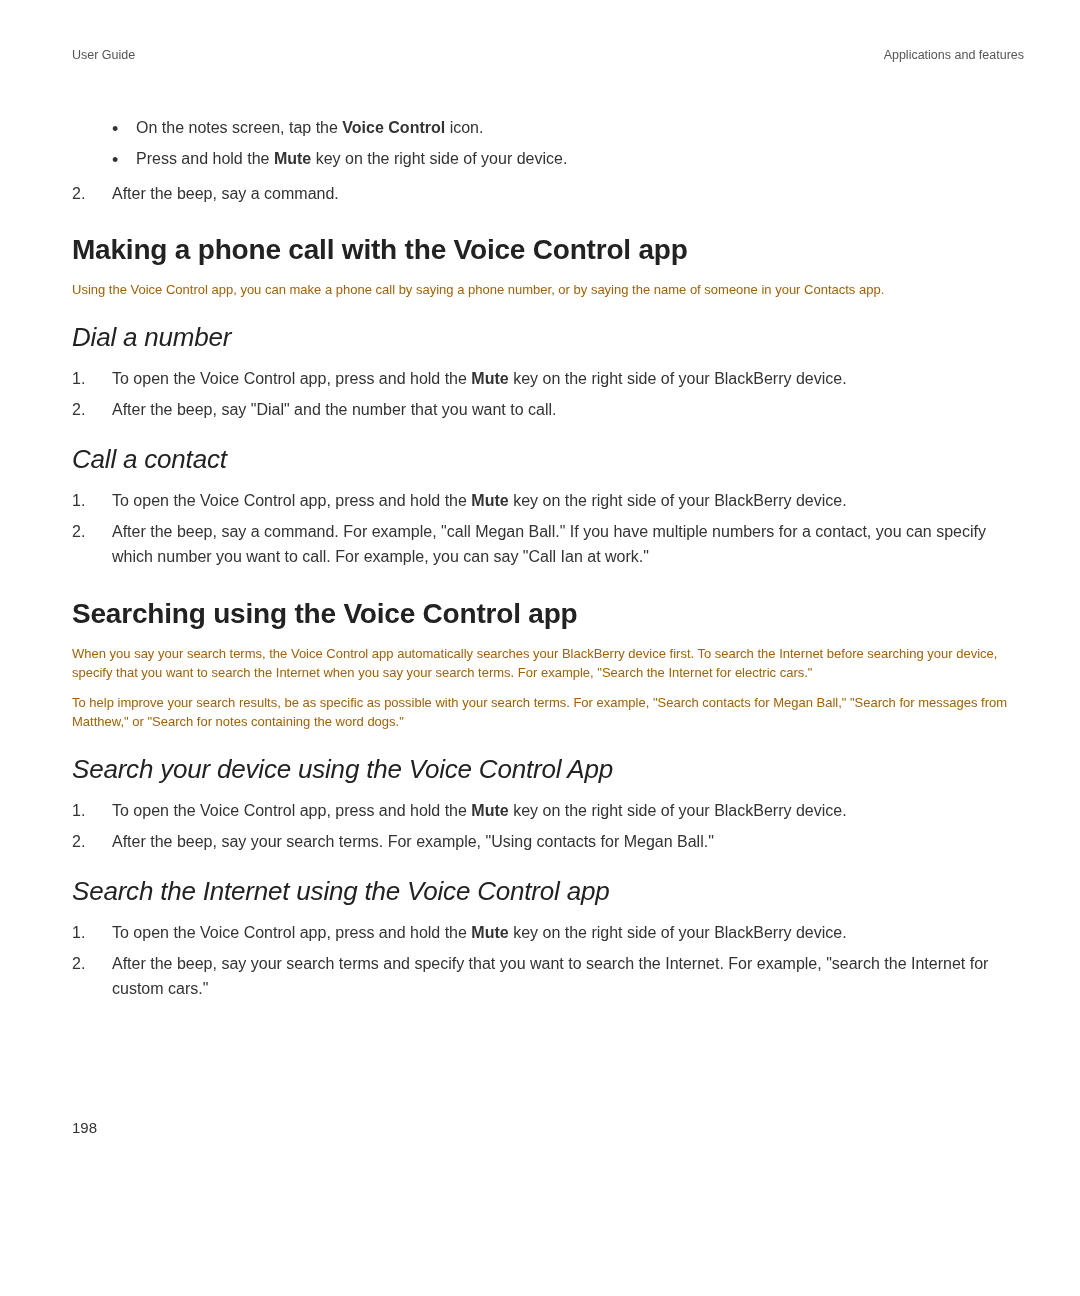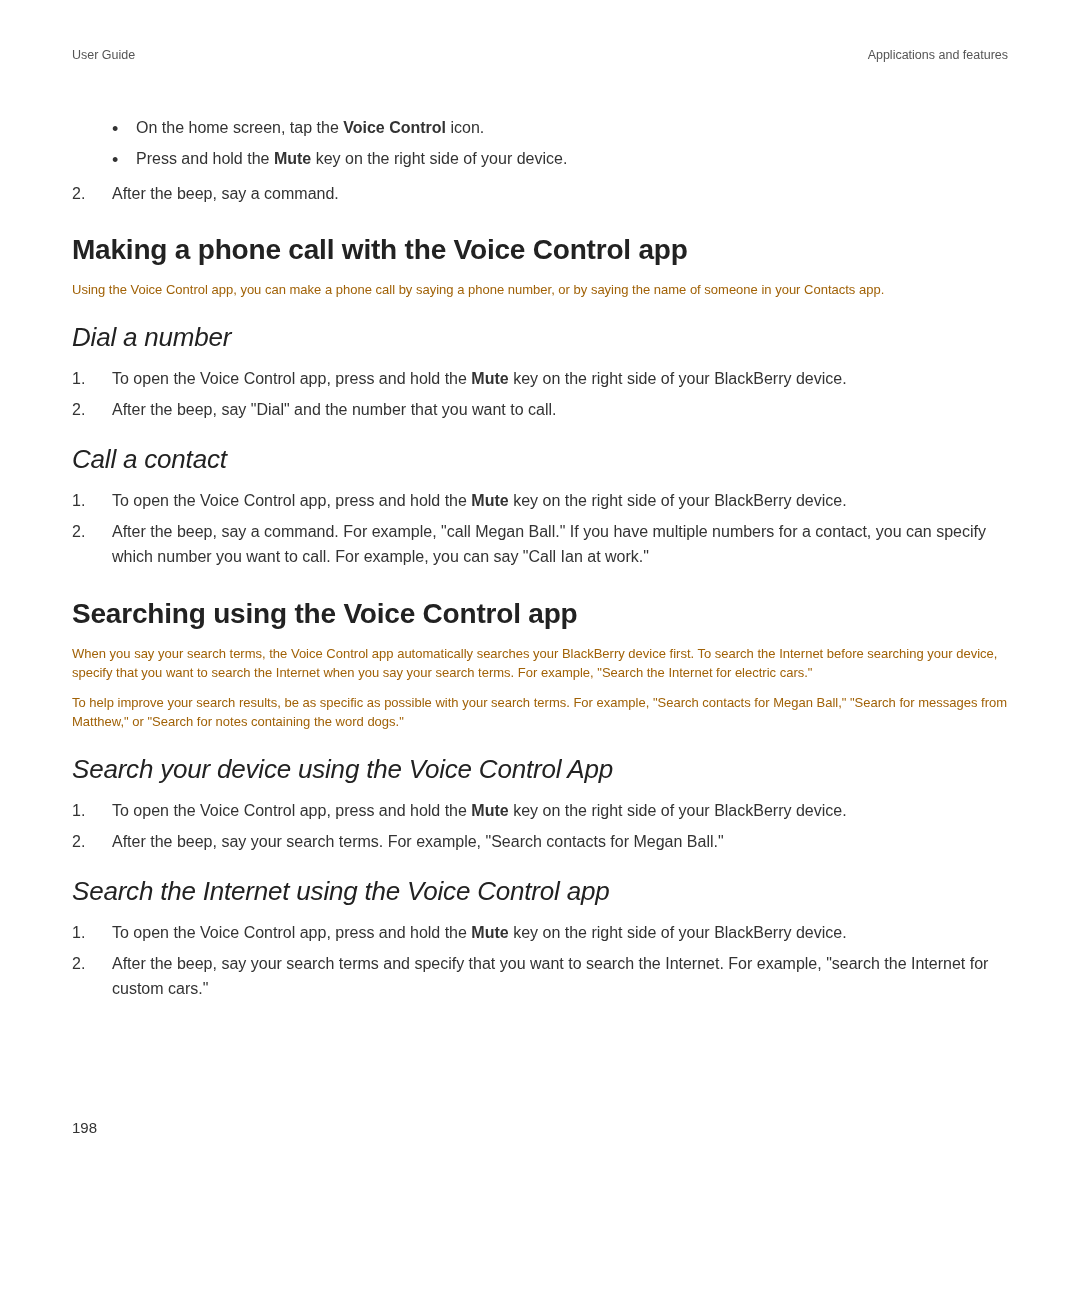--- a/index.html
+++ b/index.html
@@ -5,21 +5,21 @@
     * { margin: 0; padding: 0; box-sizing: border-box; }
     body {
       width: 1080px;
       height: 1296px;
       background: #ffffff;
       font-family: Arial, Helvetica, sans-serif;
       color: #333;
       position: relative;
     }
     .page {
-      padding: 48px 72px 0 72px;
+      padding: 48px 56px 0 72px;
     }
     .header-row {
       display: flex;
       justify-content: space-between;
       font-size: 12.5px;
       color: #555;
       margin-bottom: 54px;
     }
     .content { padding-left: 0; }
     .bullet-list {
@@ -96,21 +96,21 @@
 <div class="page">
   <div class="header-row">
     <span>User Guide</span>
     <span>Applications and features</span>
   </div>
 
   <div class="content">
 
     <ul class="bullet-list">
       <li>
-        <span>On the home screen, tap the </span><span class="bold">Voice Control</span><span> icon.</span>
+        <span>On the notes screen, tap the </span><span class="bold">Voice Control</span><span> icon.</span>
       </li>
       <li>
         <span>Press and hold the </span><span class="bold">Mute</span><span> key on the right side of your device.</span>
       </li>
     </ul>
 
     <ol class="num-list mb12">
       <li>
         <span class="num">2.</span>
         <span class="txt">After the beep, say a command.</span>
@@ -155,21 +155,21 @@
     <h3>Search your device using the Voice Control App</h3>
     <ol class="num-list">
       <li>
         <span class="num">1.</span>
         <span class="txt">
           <span>To open the Voice Control app, press and hold the </span><span class="bold">Mute</span><span> key on the right side of your BlackBerry device.</span>
         </span>
       </li>
       <li>
         <span class="num">2.</span>
-        <span class="txt">After the beep, say your search terms. For example, "Search contacts for Megan Ball."</span>
+        <span class="txt">After the beep, say your search terms. For example, "Using contacts for Megan Ball."</span>
       </li>
     </ol>
 
     <h3>Search the Internet using the Voice Control app</h3>
     <ol class="num-list">
       <li>
         <span class="num">1.</span>
         <span class="txt">
           <span>To open the Voice Control app, press and hold the </span><span class="bold">Mute</span><span> key on the right side of your BlackBerry device.</span>
         </span>

